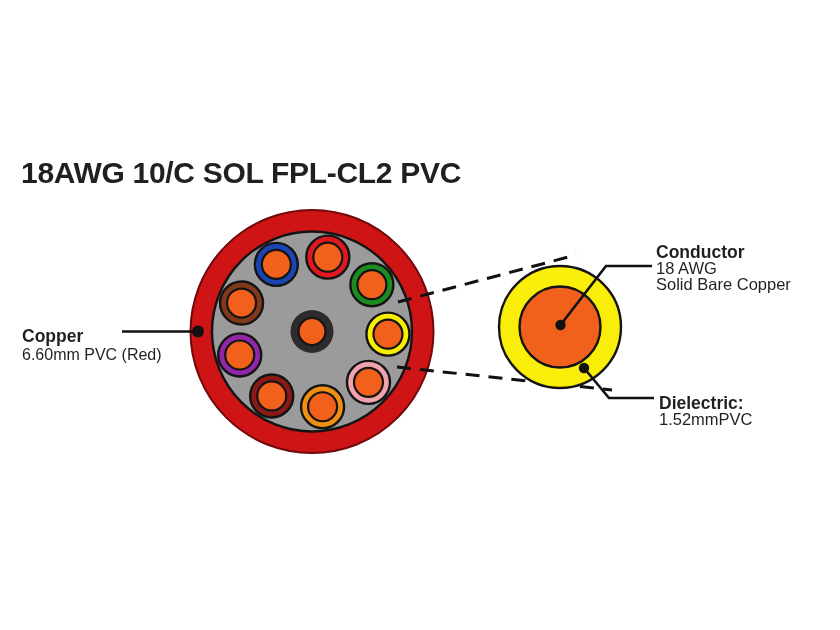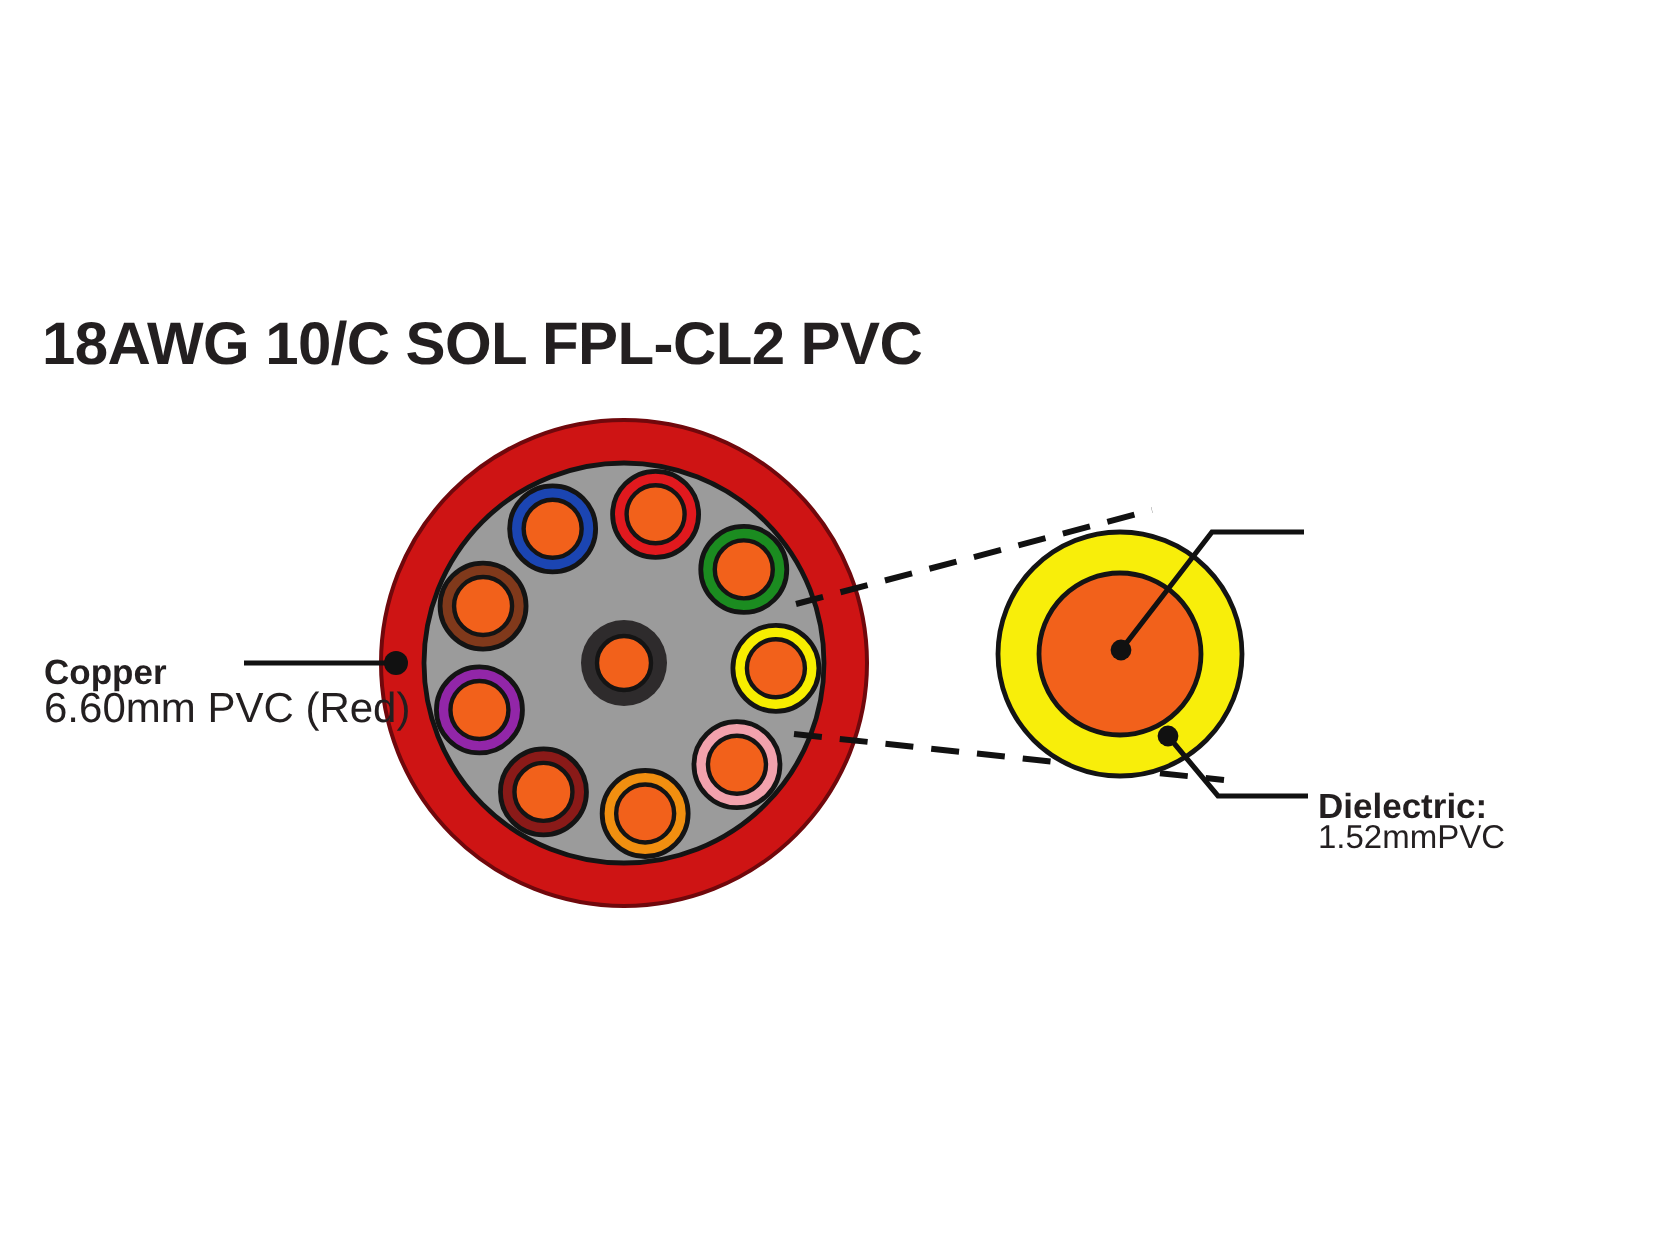--- a/index.html
+++ b/index.html
@@ -30,21 +30,21 @@
     font-size: 17.5px;
     font-weight: bold;
     line-height: 17px;
   }
   .callout .co-line {
     font-size: 16.5px;
     line-height: 15.5px;
   }
   .callout-jacket { left: 22px; top: 327px; }
   .callout-jacket .co-title { line-height: 18px; }
-  .callout-jacket .co-line { font-size: 21px; line-height: 19px; }
+  .callout-jacket .co-line { font-size: 16px; line-height: 19px; }
   .callout-conductor { left: 656px; top: 244px; }
   .callout-dielectric { left: 659px; top: 395px; }
 </style>
 </head>
 <body>
 
 <div class="stage">
 
   <svg width="840" height="630" viewBox="0 0 840 630">
 
@@ -105,19 +105,24 @@
     </g>
   </svg>
 
   <div class="page-title">18AWG 10/C SOL FPL-CL2 PVC</div>
 
   <div class="callout callout-jacket">
     <div class="co-title">Copper</div>
     <div class="co-line">6.60mm PVC (Red)</div>
   </div>
 
+  <div class="callout callout-conductor">
+    <div class="co-title">Conductor</div>
+    <div class="co-line">18 AWG</div>
+    <div class="co-line">Solid Bare Copper</div>
+  </div>
 
   <div class="callout callout-dielectric">
     <div class="co-title">Dielectric:</div>
     <div class="co-line">1.52mmPVC</div>
   </div>
 
 </div>
 
 </body></html>

